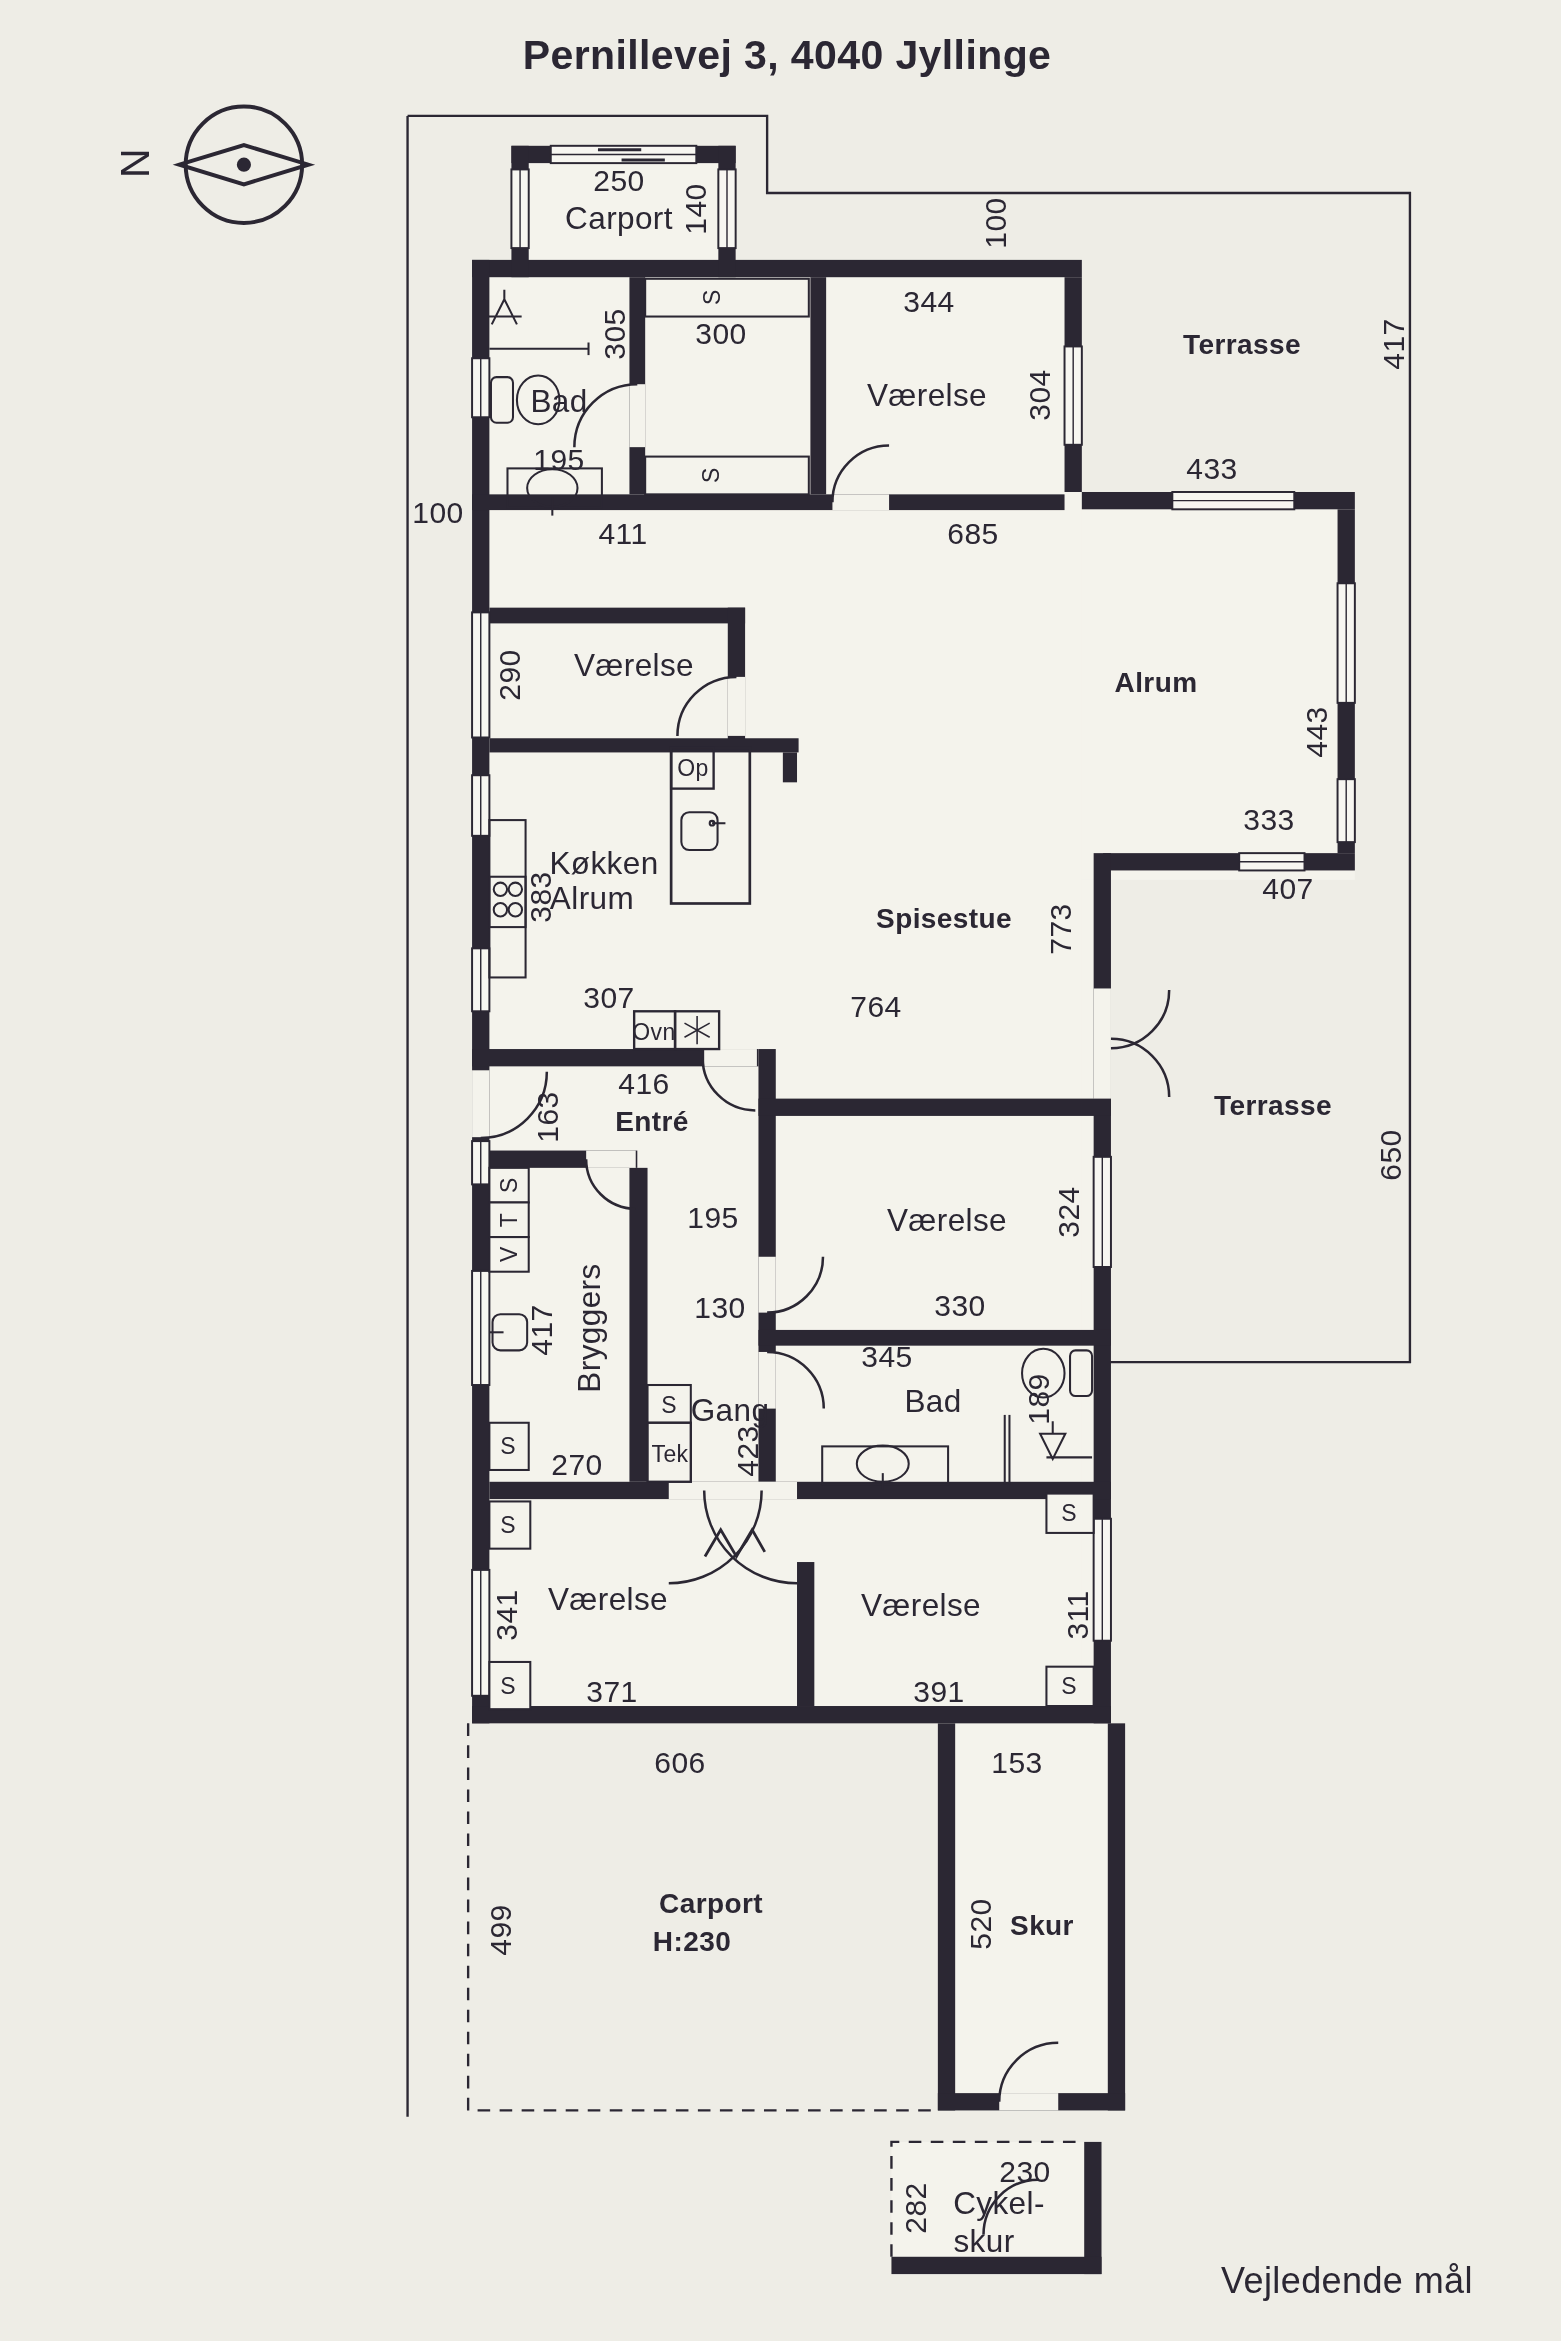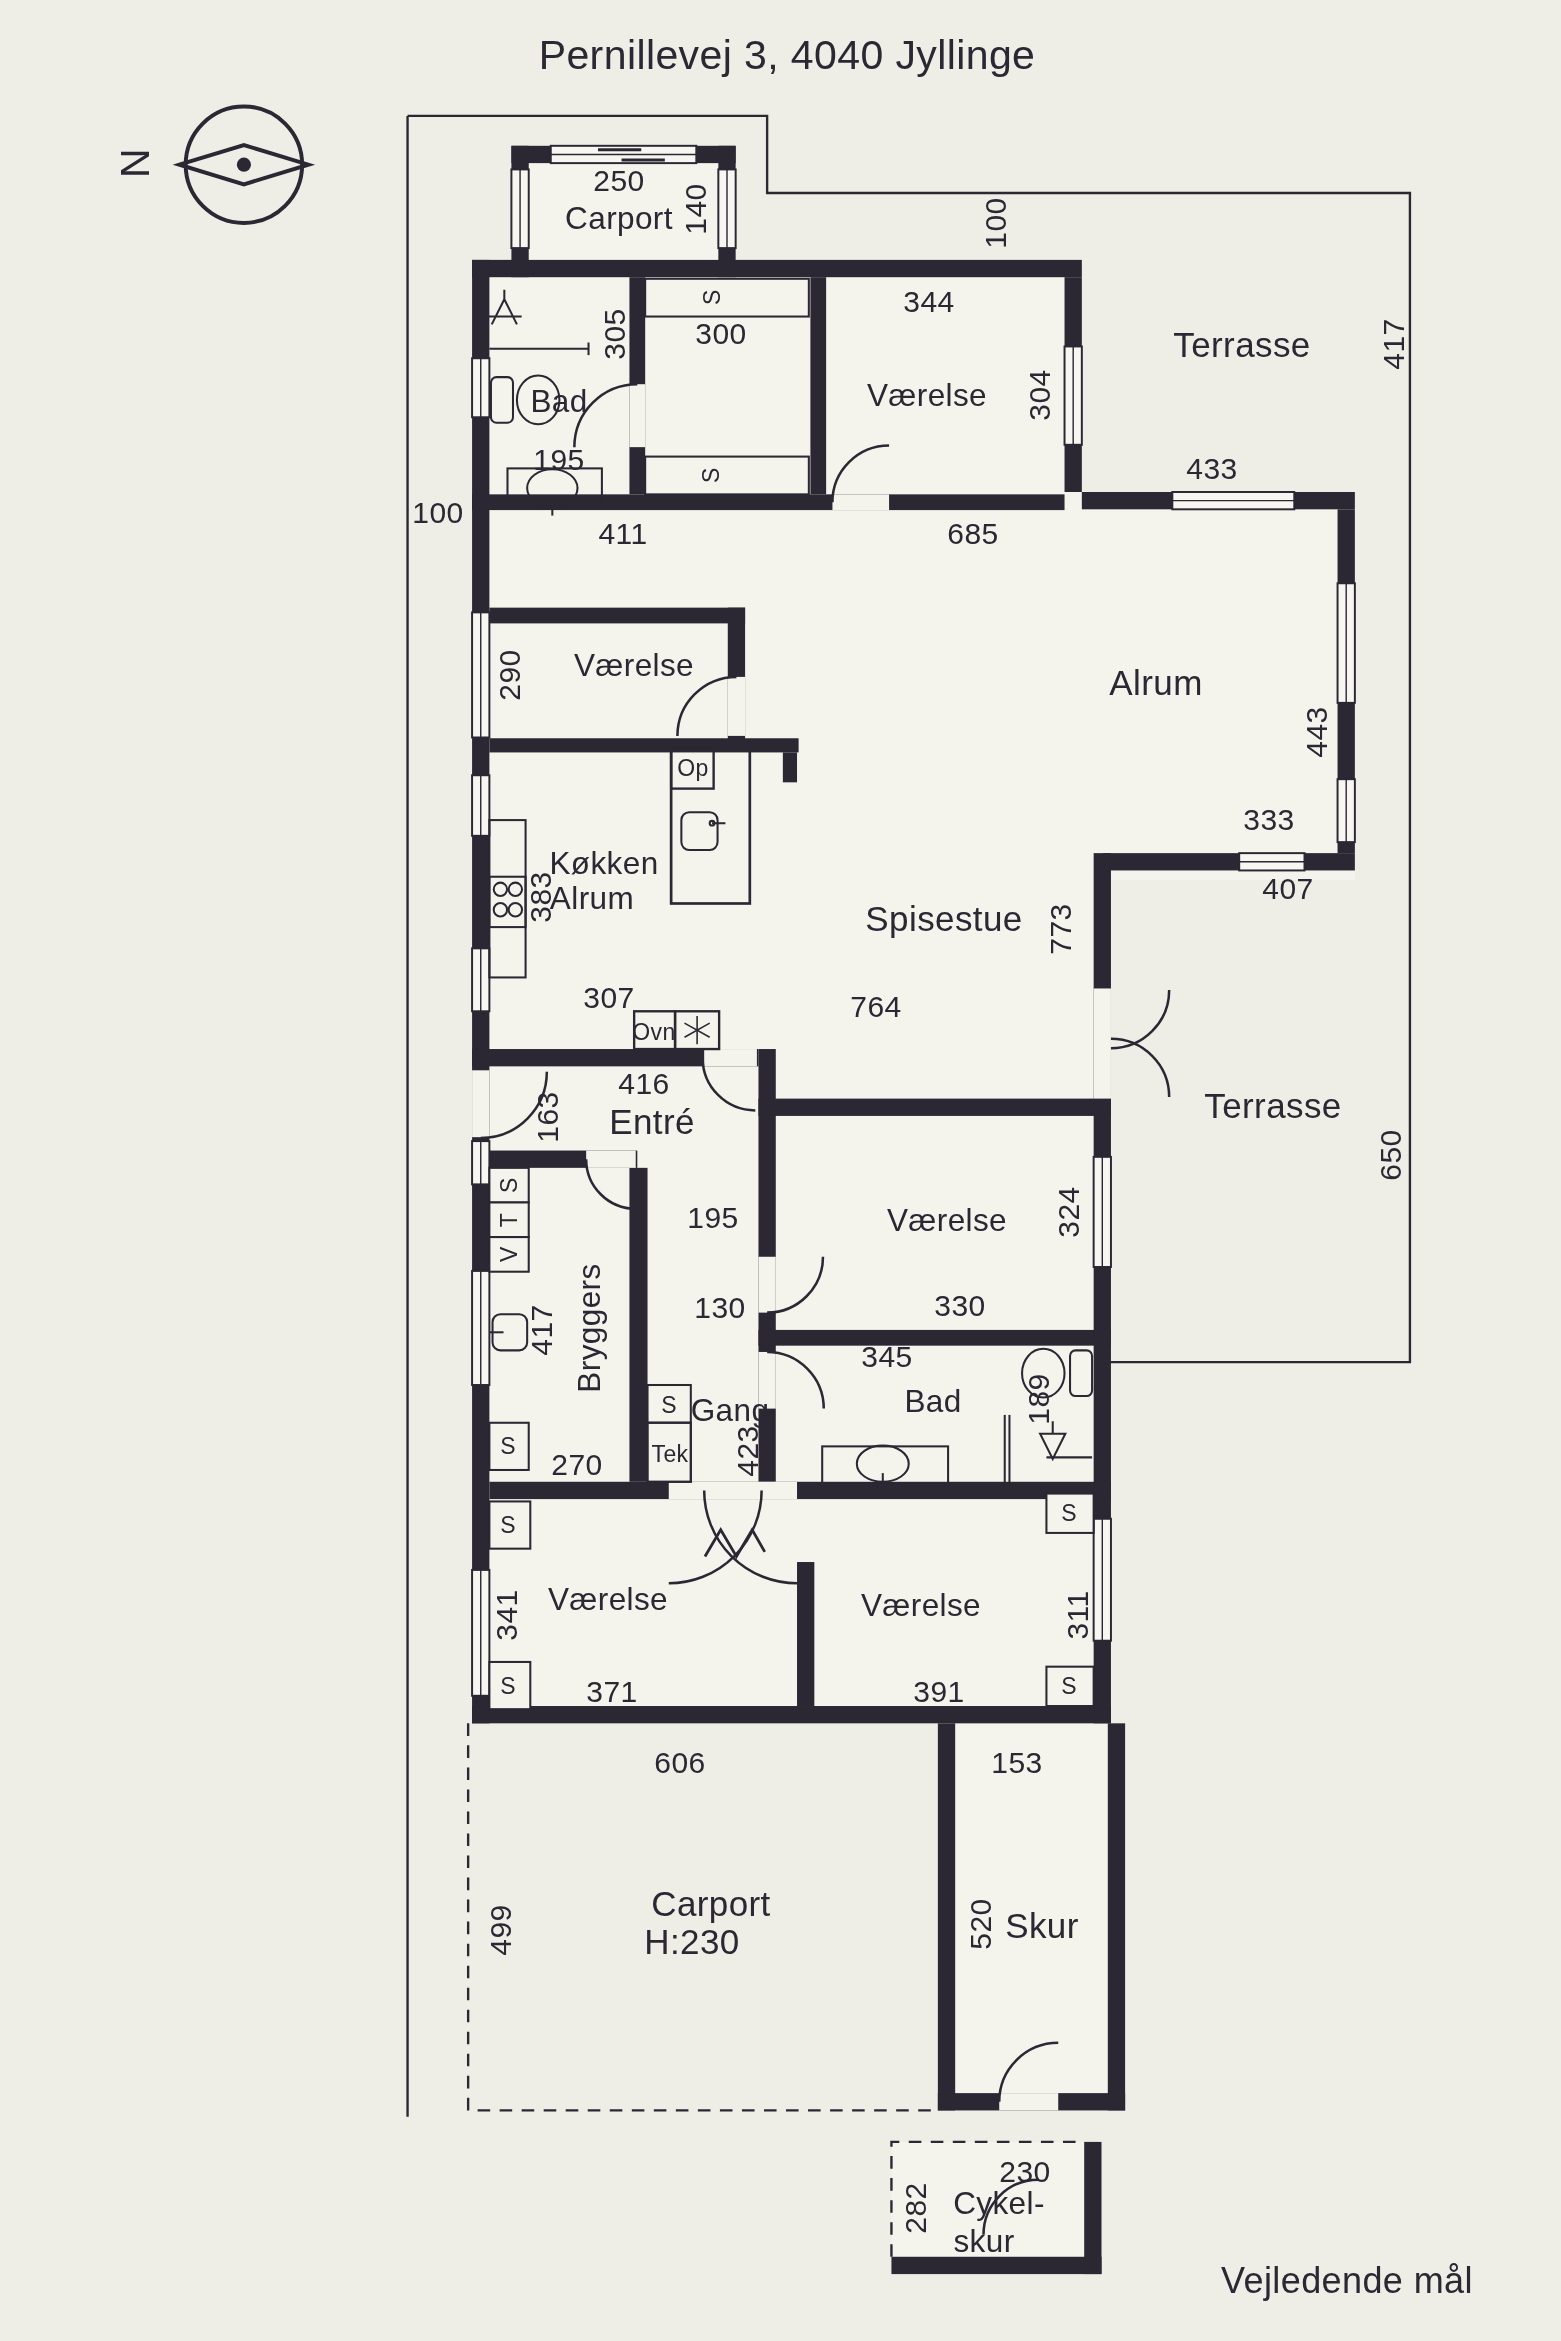--- a/index.html
+++ b/index.html
@@ -1,23 +1,23 @@
 <!DOCTYPE html>
 <html style="font-size:12.6px"><head>
 <meta charset="utf-8">
 <style>
   html,body{margin:0;padding:0;}
   body{width:1561px;height:2342px;background:#eeede6;font-family:"Liberation Sans",sans-serif;position:relative;overflow:hidden;color:#2b2733;}
   #plan{position:absolute;left:0;top:0;width:1561px;height:2342px;}
   .lbl{position:absolute;transform:translate(-50%,-50%);white-space:nowrap;color:#2b2733;font-size:30px;letter-spacing:0.4px;}
   .v{transform:translate(-50%,-50%) rotate(-90deg);}
   .room{font-size:31.5px;}
-  .big{font-size:35px;}
+  .big{font-size:28px;font-weight:bold;}
   .sm{font-size:23px;}
-  .title{font-size:41px;font-weight:400;}
+  .title{font-size:41px;font-weight:700;}
   .foot{font-size:36px;font-weight:500;}
 </style>
 </head>
 <body>
 
 <svg id="plan" viewBox="0 0 1984 2976">
 
   <g fill="#f4f3ec">
     <rect x="600" y="330" width="775" height="1860"></rect>
     <rect x="1375" y="625" width="347" height="493"></rect>

